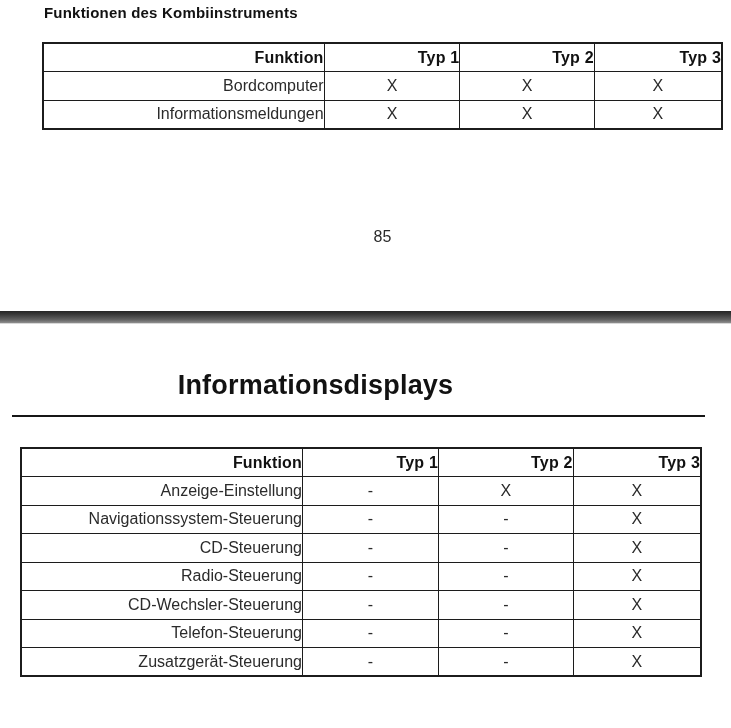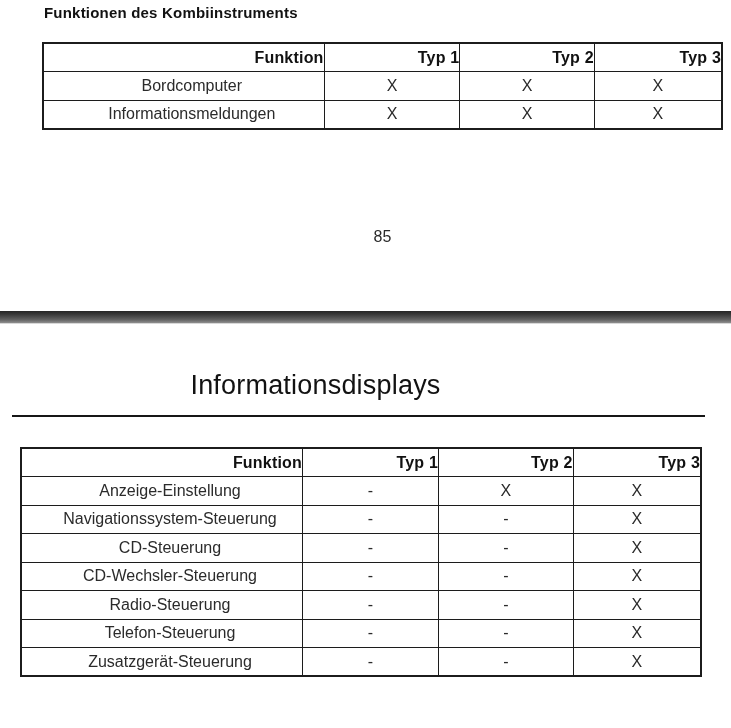--- a/index.html
+++ b/index.html
@@ -45,21 +45,21 @@
     white-space: nowrap;
     overflow: hidden;
   }
   th {
     font-weight: bold;
     color: #111111;
     text-align: right;
     letter-spacing: 0.2px;
   }
   td { color: #2b2b2b; }
-  td.func { text-align: center; padding-left: 16px; }
+  td.func { text-align: right; padding-left: 16px; }
   td.mark { text-align: center; }
 
   .col-func { width: 41.4%; }
   .col-typ1 { width: 20.0%; }
   .col-typ2 { width: 19.8%; }
   .col-typ3 { width: 18.8%; }
 
   .page-number {
     position: absolute;
     left: 42px; top: 228px;
@@ -78,21 +78,21 @@
     border-bottom: 1px solid #d8d8d8;
   }
 
   
   .heading-2 {
     position: absolute;
     left: 0; top: 370px;
     width: 631px;
     text-align: center;
     font-size: 27px;
-    font-weight: normal;
+    font-weight: bold;
     color: #121212;
     letter-spacing: 0.2px;
   }
   .heading-2-rule {
     position: absolute;
     left: 12px; top: 415px;
     width: 693px; height: 2px;
     background: #161616;
   }
 </style>
@@ -167,27 +167,27 @@
       <td class="mark">-</td>
       <td class="mark">X</td>
     </tr>
     <tr>
       <td class="func">CD-Steuerung</td>
       <td class="mark">-</td>
       <td class="mark">-</td>
       <td class="mark">X</td>
     </tr>
     <tr>
+      <td class="func">Radio-Steuerung</td>
+      <td class="mark">-</td>
+      <td class="mark">-</td>
+      <td class="mark">X</td>
+    </tr>
+    <tr>
       <td class="func">CD-Wechsler-Steuerung</td>
-      <td class="mark">-</td>
-      <td class="mark">-</td>
-      <td class="mark">X</td>
-    </tr>
-    <tr>
-      <td class="func">Radio-Steuerung</td>
       <td class="mark">-</td>
       <td class="mark">-</td>
       <td class="mark">X</td>
     </tr>
     <tr>
       <td class="func">Telefon-Steuerung</td>
       <td class="mark">-</td>
       <td class="mark">-</td>
       <td class="mark">X</td>
     </tr>

